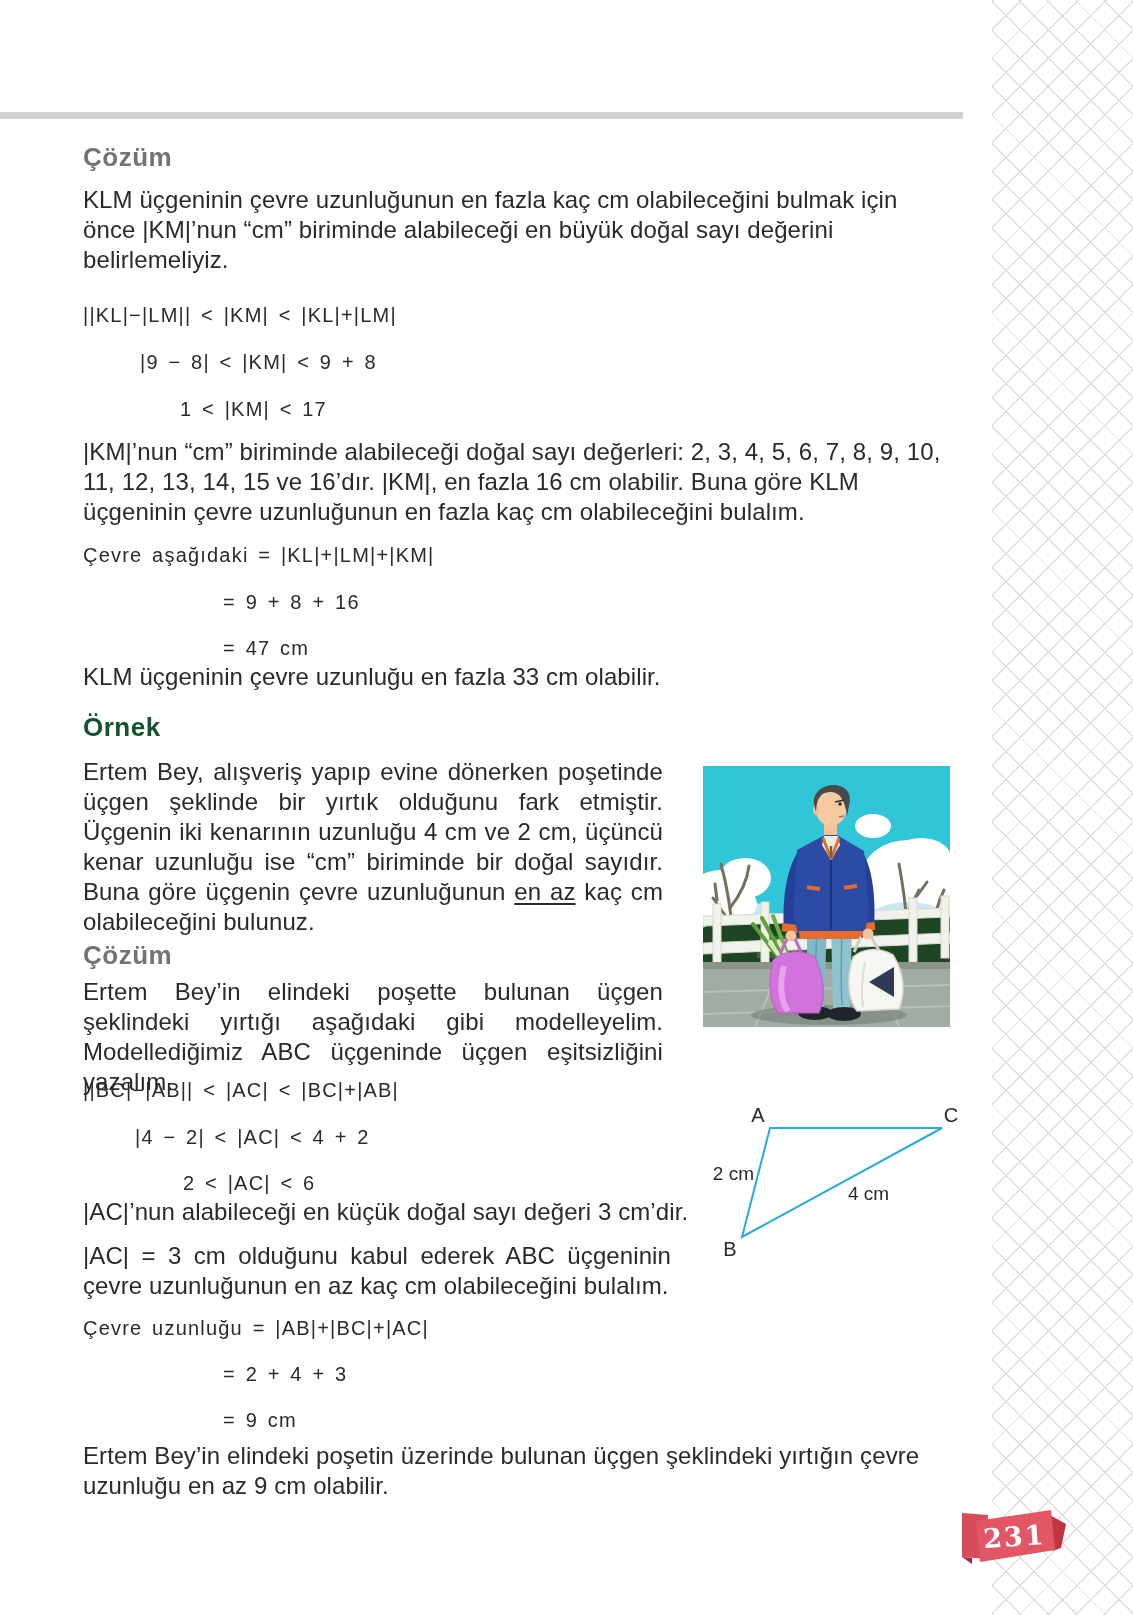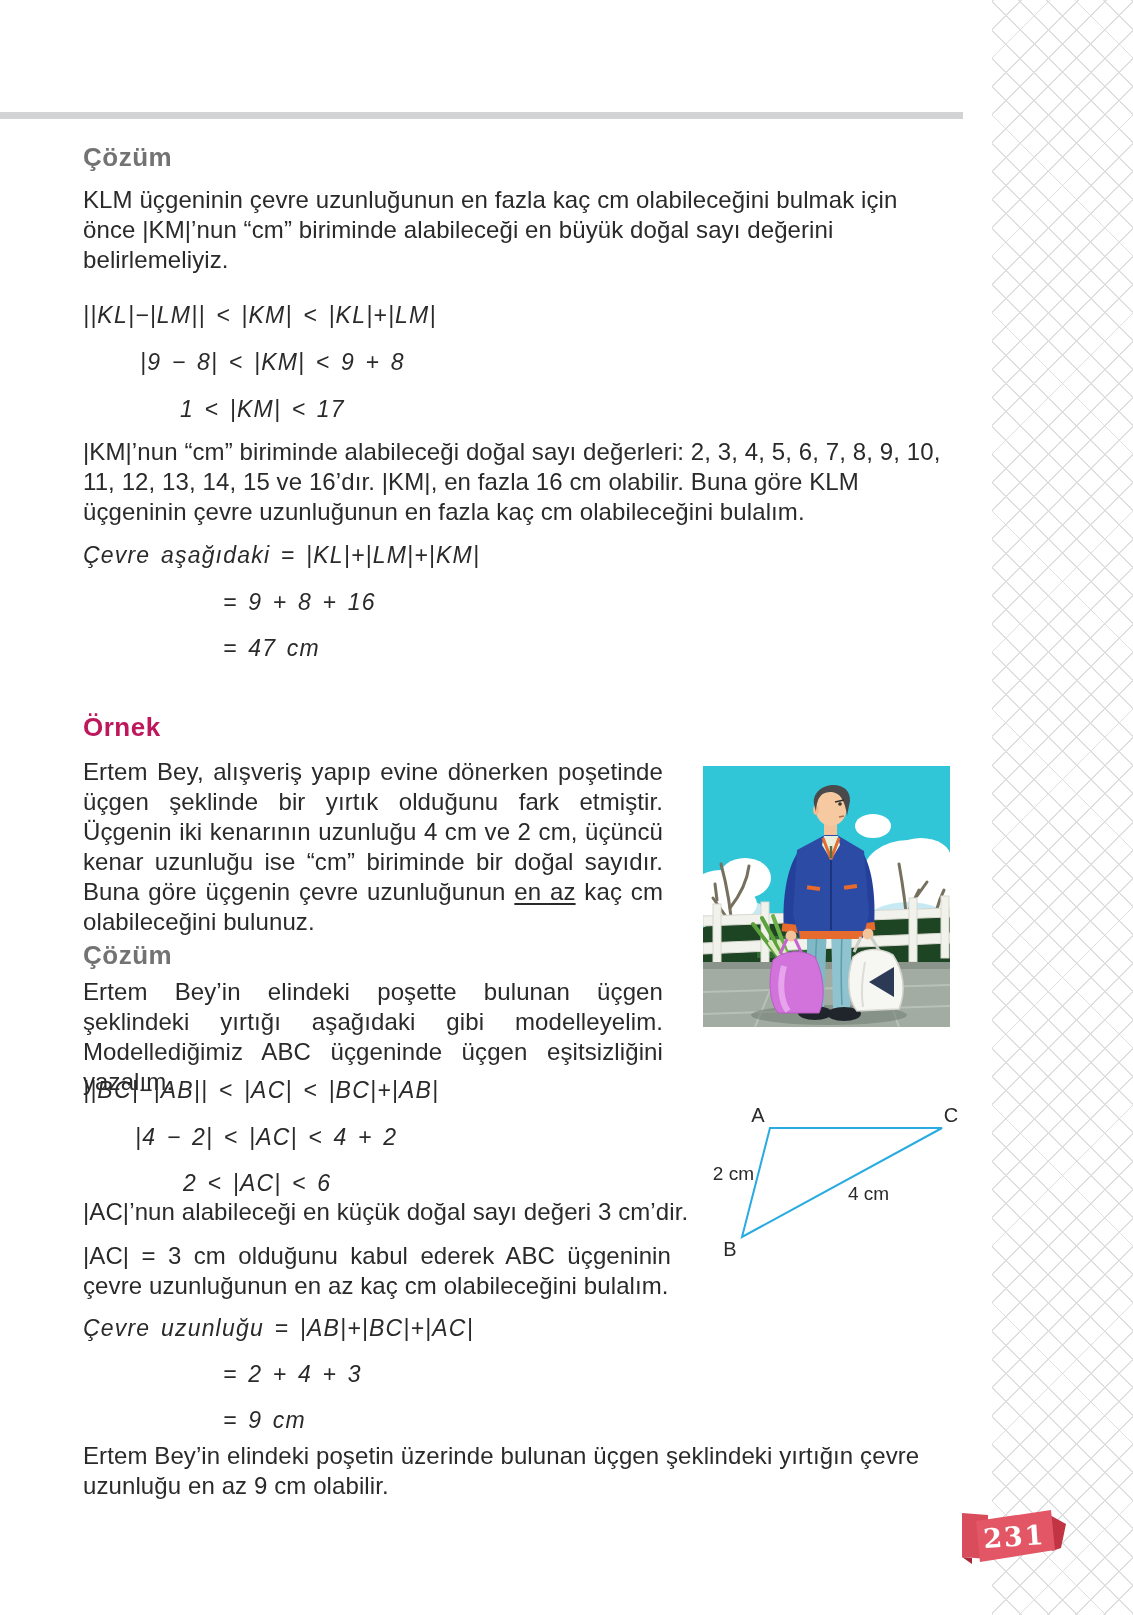--- a/index.html
+++ b/index.html
@@ -20,29 +20,28 @@
     background-image:
       repeating-linear-gradient(45deg,#dddfe1 0,#dddfe1 1.3px,transparent 1.3px,transparent 20px),
       repeating-linear-gradient(-45deg,#dddfe1 0,#dddfe1 1.3px,transparent 1.3px,transparent 20px);
   }
   .abs{position:absolute;}
   .heading{
     font-size:26px;font-weight:700;letter-spacing:.5px;
     font-family:"Liberation Sans", sans-serif;
   }
   .h-blue{color:#737373;}
-  .h-orange{color:#be185d;}
+  .h-orange{color:#14532d;}
   .body-text{
     font-size:24px;line-height:30px;letter-spacing:.1px;
   }
   .just{text-align:justify;}
   .math{
-    font-size:23px;line-height:24px;letter-spacing:1.2px;word-spacing:3px;
+    font-size:20px;line-height:24px;letter-spacing:1.2px;word-spacing:3px;
     white-space:nowrap;
-    font-style:italic;
   }
   .ul{text-decoration:underline;text-underline-offset:3px;}
   svg text{font-family:"Liberation Sans", sans-serif;}
   .badge-num{
     font-family:"DejaVu Serif", serif;
     font-weight:bold;
   }
 </style>
 </head>
 <body>
@@ -60,20 +59,21 @@
   <div class="abs math" style="left:83px;top:303px;">||KL|−|LM|| &lt; |KM| &lt; |KL|+|LM|</div>
   <div class="abs math" style="left:140px;top:350px;">|9 − 8| &lt; |KM| &lt; 9 + 8</div>
   <div class="abs math" style="left:180px;top:397px;">1 &lt; |KM| &lt; 17</div>
 
   <div class="abs body-text" style="left:83px;top:437px;width:862px;">|KM|’nun “cm” biriminde alabileceği doğal sayı değerleri: 2, 3, 4, 5, 6, 7, 8, 9, 10, 11, 12, 13, 14, 15 ve 16’dır. |KM|, en fazla 16 cm olabilir. Buna göre KLM üçgeninin çevre uzunluğunun en fazla kaç cm olabileceğini bulalım.</div>
 
   <div class="abs math" style="left:83px;top:543px;">Çevre aşağıdaki = |KL|+|LM|+|KM|</div>
   <div class="abs math" style="left:223px;top:590px;">= 9 + 8 + 16</div>
   <div class="abs math" style="left:223px;top:636px;">= 47  cm</div>
 
+  <div class="abs body-text" style="left:83px;top:662px;width:860px;">KLM üçgeninin çevre uzunluğu en fazla 33 cm olabilir.</div>
 
   <div class="abs heading h-orange" style="left:83px;top:712px;">Örnek</div>
 
   <div class="abs body-text just" style="left:83px;top:757px;width:580px;"><span>Ertem Bey, alışveriş yapıp evine dönerken poşetinde üçgen şeklinde bir yırtık olduğunu fark etmiştir. Üçgenin iki kenarının uzunluğu 4 cm ve 2 cm, üçüncü kenar uzunluğu ise “cm” biriminde bir doğal sayıdır. Buna göre üçgenin çevre uzunluğunun </span><span class="ul">en az</span><span> kaç cm olabileceğini bulunuz.</span></div>
 
   <svg class="abs" style="left:703px;top:766px;" width="247" height="261" viewBox="0 0 247 261" role="img">
 
     <rect x="0" y="0" width="247" height="200" fill="#31c5d8"></rect>
 
     <g>

